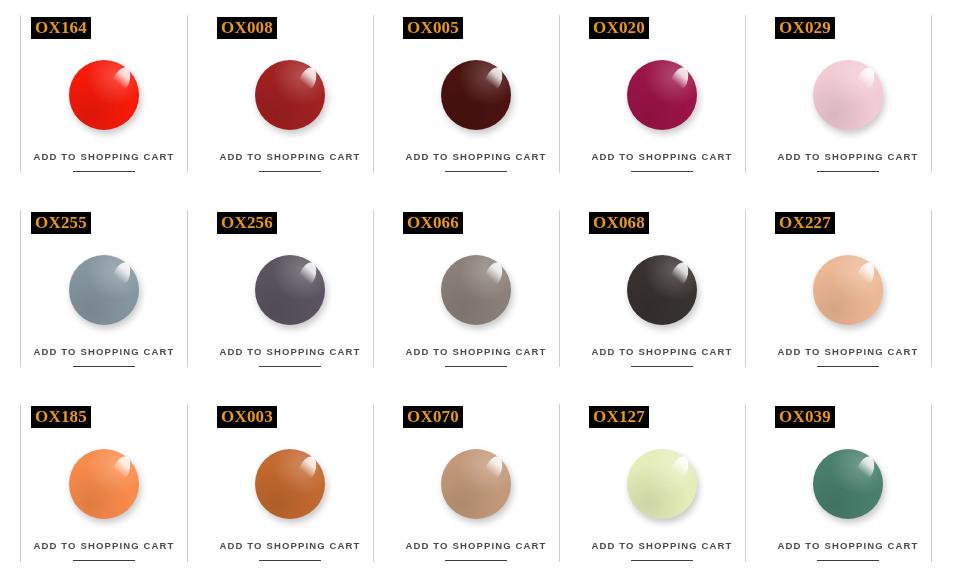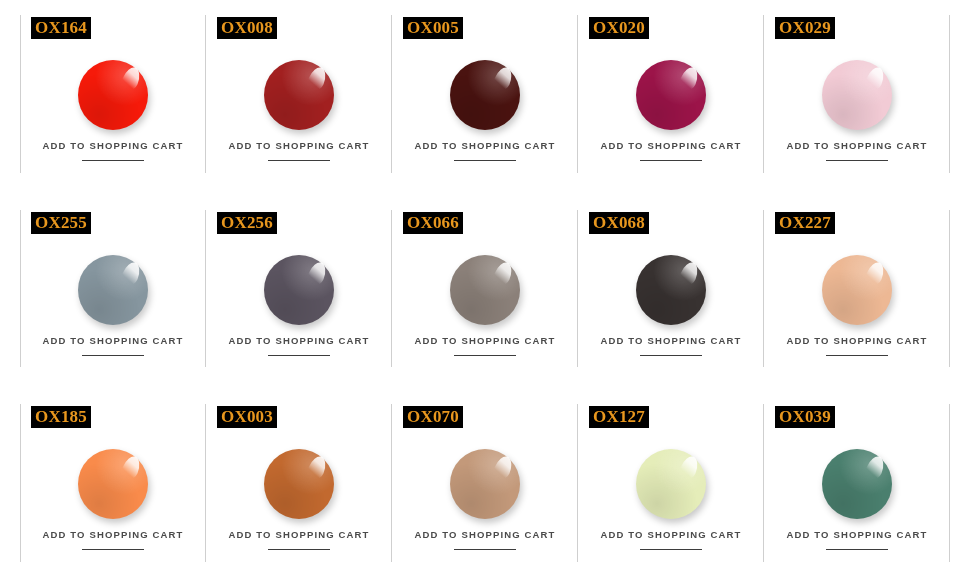--- a/index.html
+++ b/index.html
@@ -24,21 +24,21 @@
     grid-template-columns: repeat(5, 186px);
     grid-template-rows: repeat(3, 194.5px);
     justify-content: start;
     padding-left: 20px;
     box-sizing: border-box;
   }
 
   .product-card {
     position: relative;
     box-sizing: border-box;
-    width: 186px;
+    width: 168px;
     height: 194.5px;
     padding-left: 12px;
   }
 
   
   .product-card::before,
   .product-card::after {
     content: "";
     position: absolute;
     top: 15px;
@@ -109,21 +109,21 @@
                 radial-gradient(circle at 30% 78%,
                 rgba(0,0,0,0.10) 0%,
                 rgba(0,0,0,0.0) 55%);
     pointer-events: none;
   }
 
   .cart-action {
     position: absolute;
     left: 0;
     right: 0;
-    top: 135px;
+    top: 146px;
     text-align: center;
   }
   .cart-label {
     display: inline-block;
     color: #4a4a4a;
     font-family: "Liberation Sans", sans-serif;
     font-size: 9.5px;
     font-weight: bold;
     letter-spacing: 1.15px;
     white-space: nowrap;

